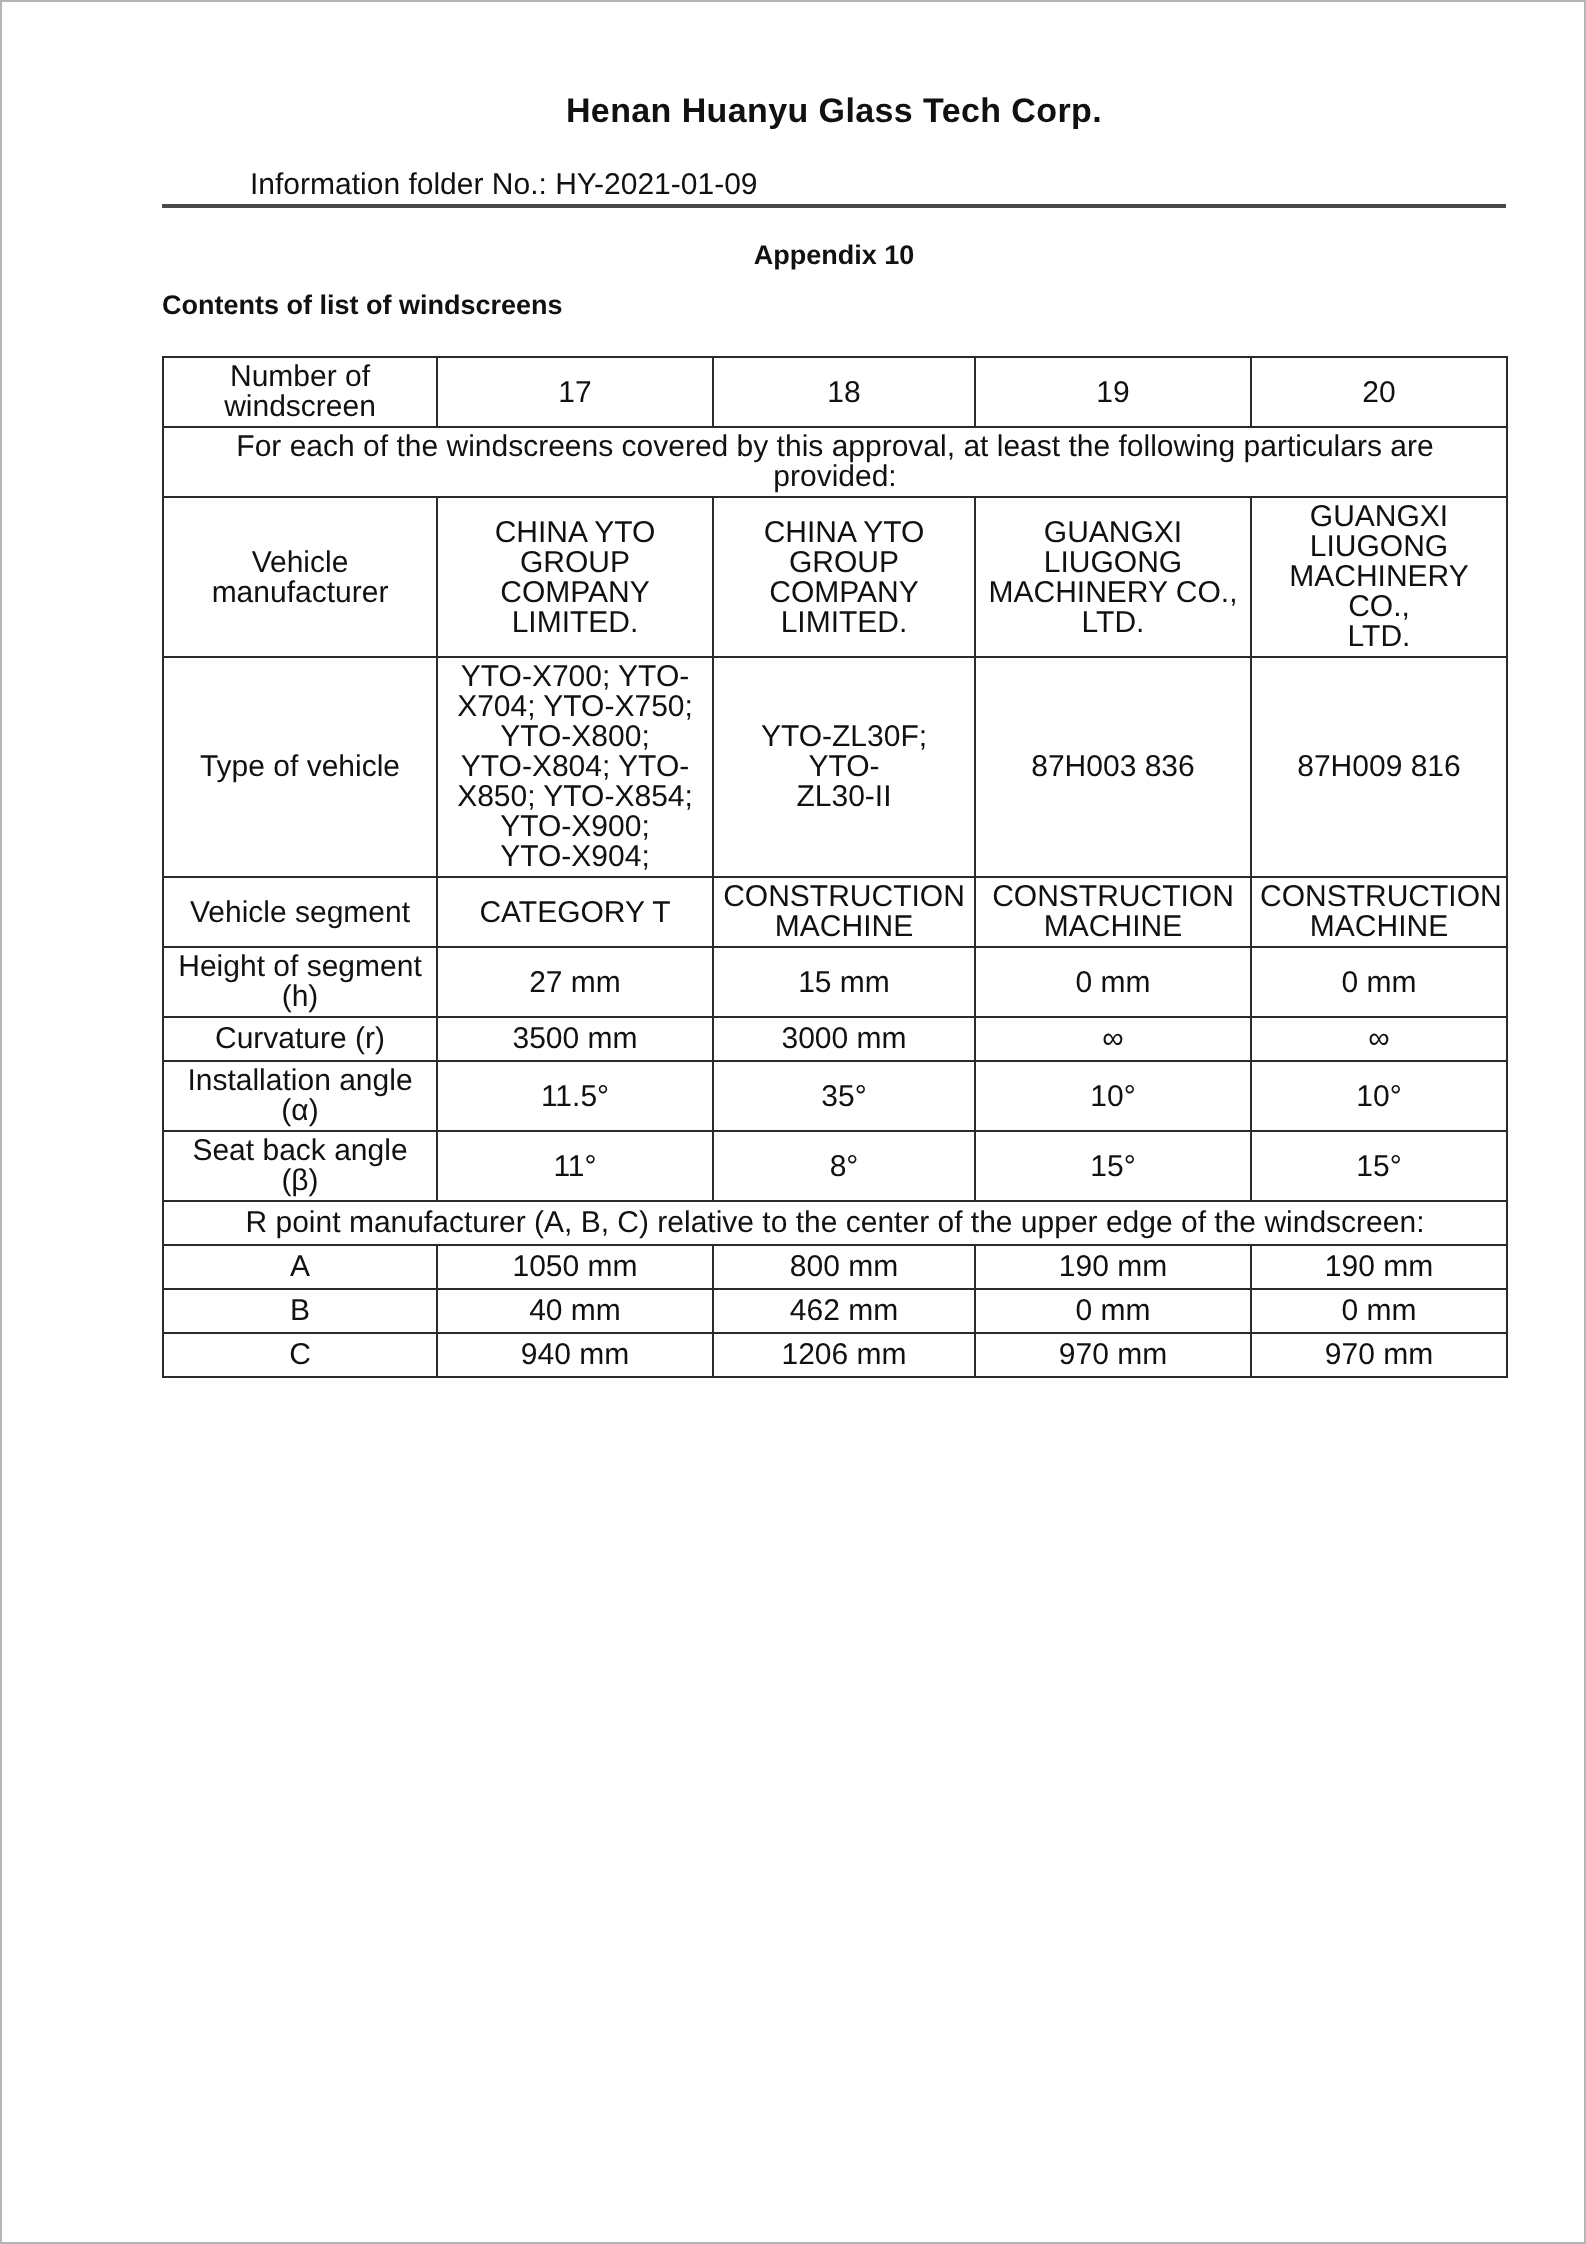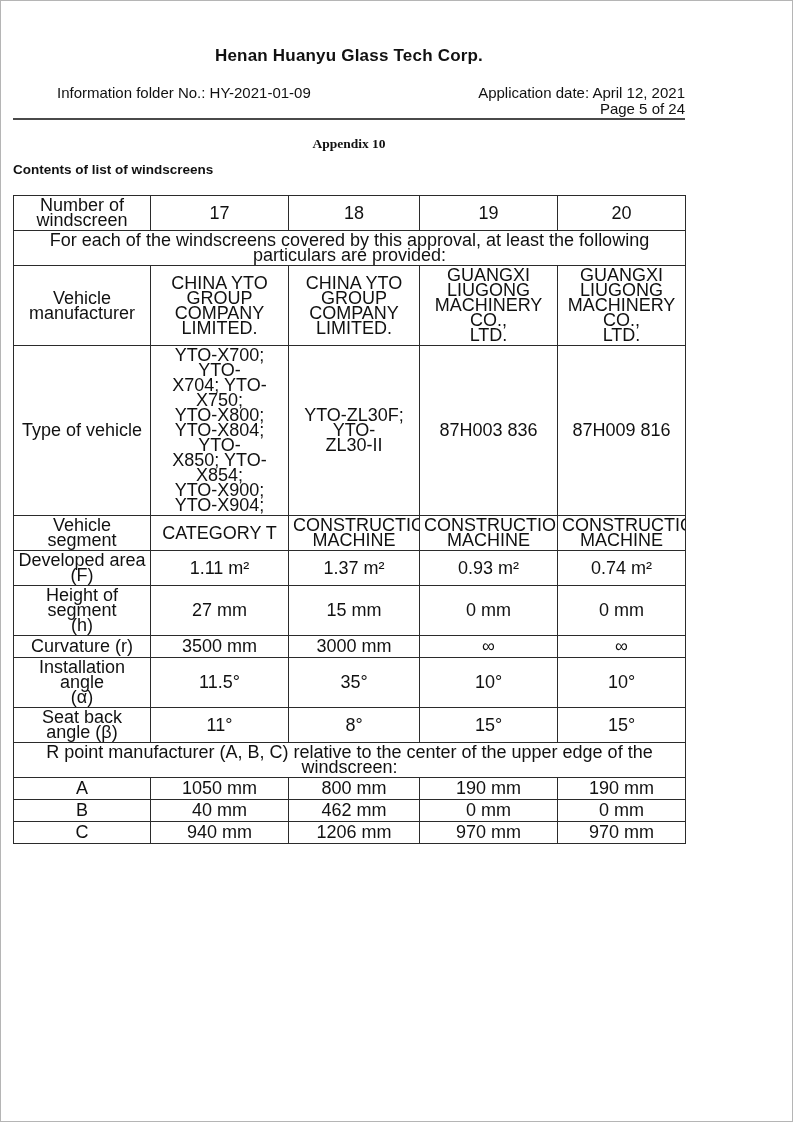--- a/index.html
+++ b/index.html
@@ -11,20 +11,21 @@
     width: 793px;
     height: 1122px;
     box-sizing: border-box;
     background: #ffffff;
     border: 1px solid #b5b5b5;
     font-family: "Liberation Sans", "DejaVu Sans", sans-serif;
     color: #111111;
     overflow: hidden;
   }
   .content {
+    margin-left: 68px;
     width: 672px;
     padding-left: 12px;
   }
   .company-title {
     margin-top: 45px;
     text-align: center;
     font-size: 17px;
     font-weight: bold;
     letter-spacing: 0.2px;
   }
@@ -46,33 +47,32 @@
   .header-rule {
     border: none;
     border-top: 2px solid #4a4a4a;
     margin: 2px 0 0 0;
   }
   .appendix-title {
     margin-top: 16px;
     text-align: center;
     font-size: 13.5px;
     font-weight: bold;
-    font-family: Liberation Serif, serif;
   }
   .appendix-subtitle {
     margin-top: 10px;
     font-size: 13.5px;
     font-weight: bold;
   }
   table.ws-table {
     margin-top: 18px;
     border-collapse: collapse;
     table-layout: fixed;
     width: 672px;
-    font-size: 18px;
+    font-size: 15px;
   }
   table.ws-table td {
     border: 1px solid #2b2b2b;
     text-align: center;
     vertical-align: middle;
     white-space: pre-line;
     line-height: 15px;
     padding: 2px 4px;
     box-sizing: border-box;
     overflow: hidden;
@@ -98,24 +98,20 @@
 </head>
 <body>
 
 <div class="page">
   <div class="content">
 
     <div class="company-title">Henan Huanyu Glass Tech Corp.</div>
 
     <div class="info-row">
       <div class="info-left">Information folder No.: HY-2021-01-09</div>
-      <div class="info-right">
-        <div>Application date: April 12, 2021</div>
-        <div>Page 5 of 24</div>
-      </div>
     </div>
 
     <hr class="header-rule">
 
     <div class="appendix-title">Appendix 10</div>
     <div class="appendix-subtitle">Contents of list of windscreens</div>
 
     <table class="ws-table">
       <colgroup>
         <col style="width:137px">
@@ -179,27 +175,20 @@
         <td>Vehicle segment</td>
         <td>CATEGORY T</td>
         <td>CONSTRUCTION
 MACHINE</td>
         <td>CONSTRUCTION
 MACHINE</td>
         <td>CONSTRUCTION
 MACHINE</td>
       </tr>
 
-      <tr class="r-dev">
-        <td>Developed area (F)</td>
-        <td>1.11 m²</td>
-        <td>1.37 m²</td>
-        <td>0.93 m²</td>
-        <td>0.74 m²</td>
-      </tr>
 
       <tr class="r-hseg">
         <td>Height of segment
 (h)</td>
         <td>27 mm</td>
         <td>15 mm</td>
         <td>0 mm</td>
         <td>0 mm</td>
       </tr>
 

